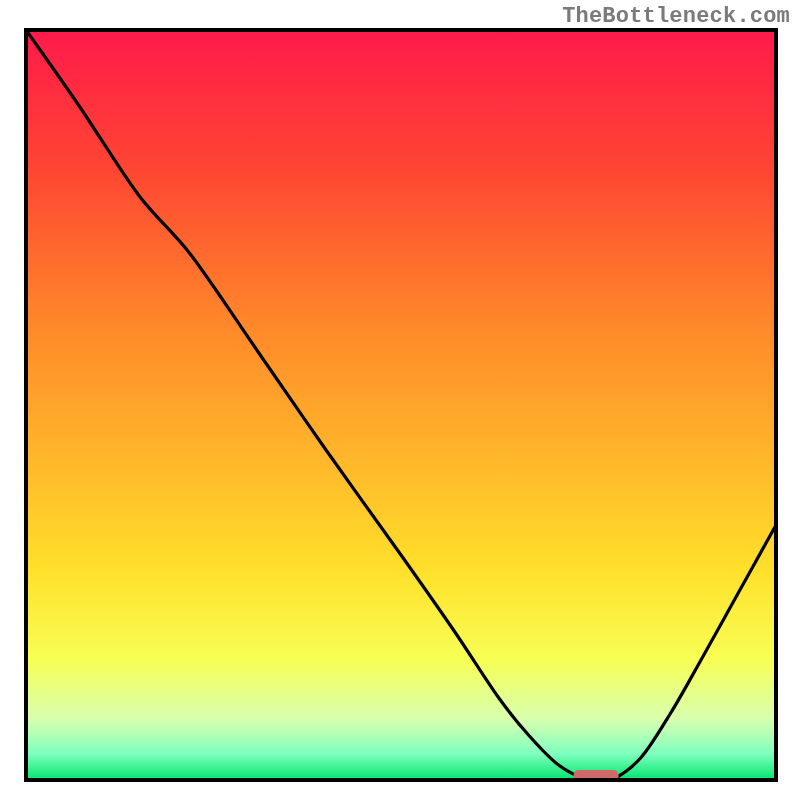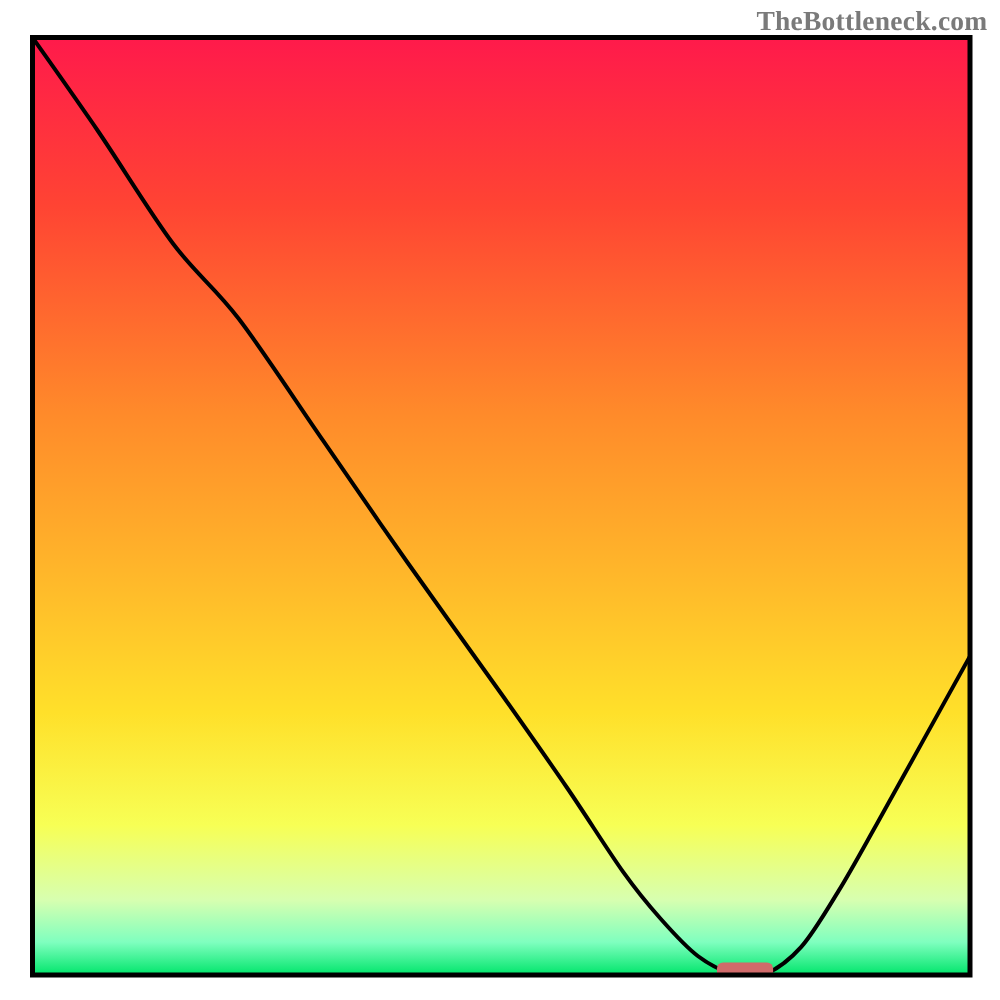--- a/index.html
+++ b/index.html
@@ -12,21 +12,21 @@
   }
   .chart-container {
     position: relative;
     width: 800px;
     height: 800px;
   }
   .attribution {
     position: absolute;
     top: 4px;
     right: 10px;
-    font-family: Liberation Serif, serif;
+    font-family: Liberation Mono, monospace;
     font-size: 22px;
     font-weight: 600;
     color: #7a7a7a;
     letter-spacing: 0.2px;
     z-index: 10;
   }
   svg {
     display: block;
   }
 </style>

